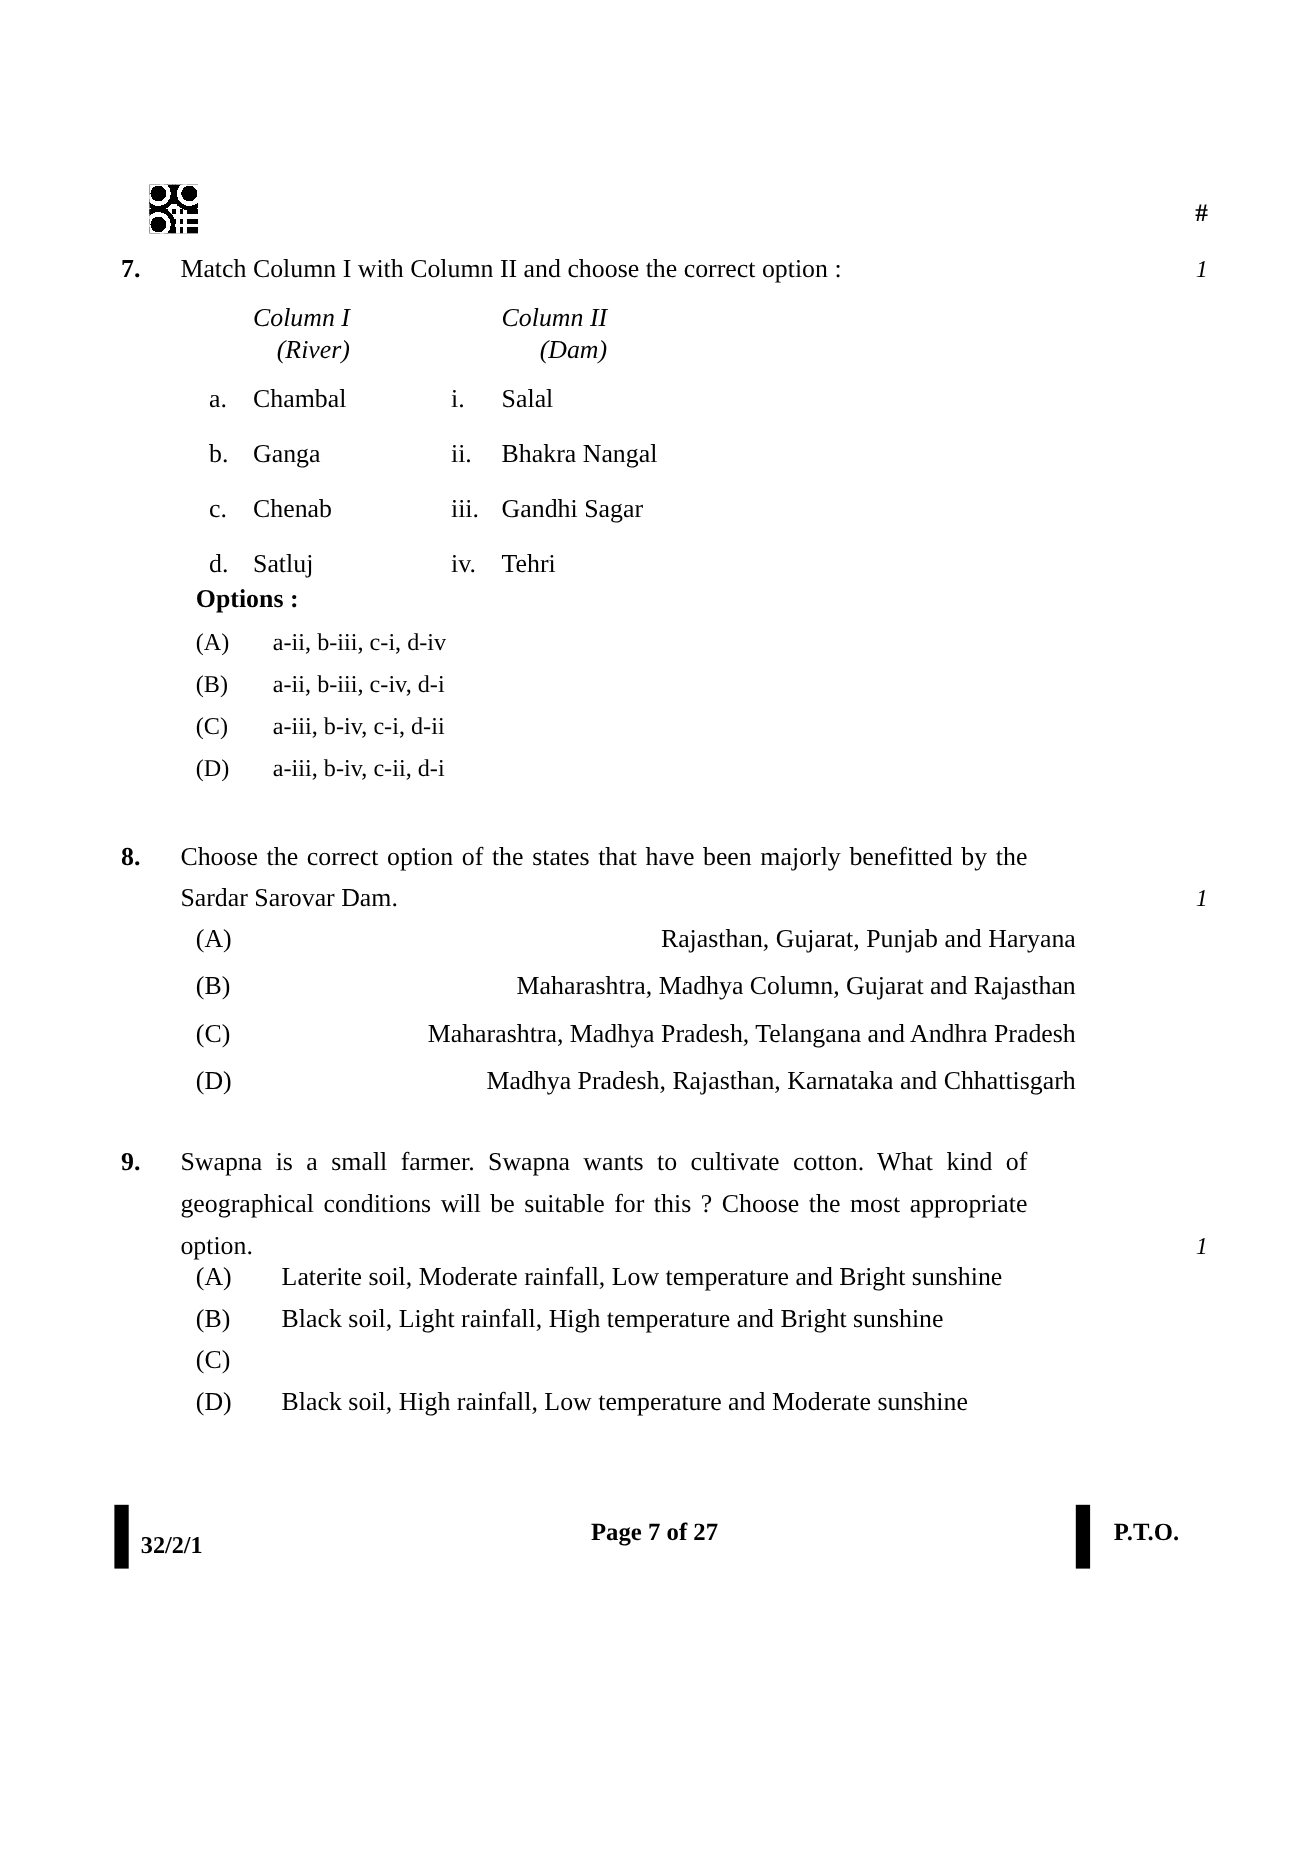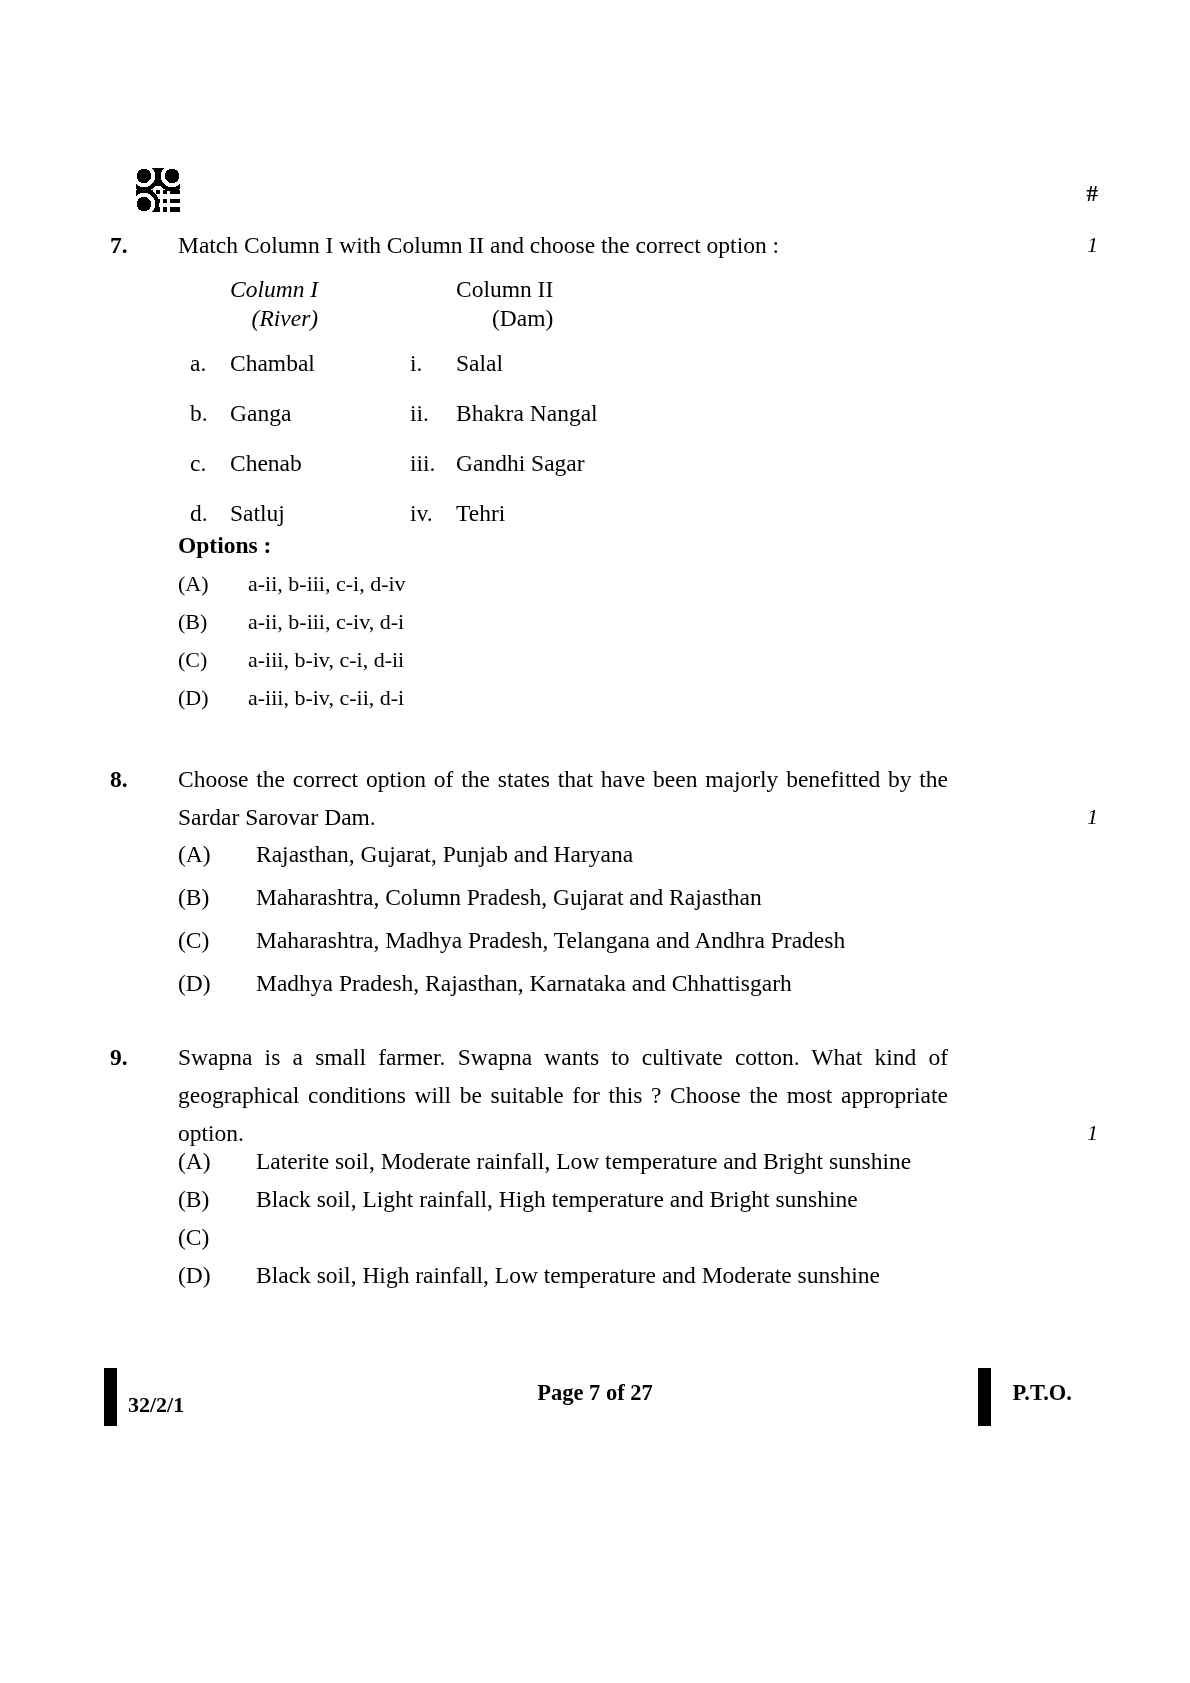--- a/index.html
+++ b/index.html
@@ -77,21 +77,21 @@
     left: 110px;
     top: 0;
     width: 50px;
     font-weight: 700;
     font-size: 23.5px;
     line-height: 38px;
   }
 
   .q-body {
     position: absolute;
-    left: 178px;
+    left: 164px;
     width: 770px;
     font-size: 23.5px;
     line-height: 38px;
   }
 
   .q-body.justify {
     text-align: justify;
     text-align-last: left;
   }
 
@@ -123,20 +123,21 @@
     position: absolute;
     left: 52px;
     top: 0;
     font-style: italic;
   }
 
   .mh-right {
     position: absolute;
     left: 278px;
     top: 0;
+    font-style: italic;
   }
 
   .mh-l2 { margin-top: 2px; }
 
   .match-row {
     position: relative;
     height: 50px;
   }
 
   .mr-a {
@@ -200,21 +201,21 @@
 
   
   .opt-list.compact { left: 178px; }
   .opt-list.compact .opt-key { width: 58px; font-size: 22px; }
   .opt-list.compact .opt-text { margin-left: 70px; font-size: 22px; }
   .opt-list.compact .opt { min-height: 36px; }
 
   .opt-list.wide { left: 178px; width: 800px; }
   .opt-list.wide .opt { min-height: 41px; }
   .opt-list.wide .opt-key { line-height: 41px; }
-  .opt-list.wide .opt-text { margin-left: 78px; line-height: 41px; }
+  .opt-list.wide .opt-text { margin-left: 78px; line-height: 41px; text-align: right; }
 
   .opt-list.justified { left: 178px; width: 772px; }
   .opt-list.justified .opt { min-height: 38px; margin-bottom: 0; }
   .opt-list.justified .opt-key { line-height: 38px; }
   .opt-list.justified .opt-text {
     margin-left: 78px;
     line-height: 38px;
     text-align: justify;
     text-align-last: left;
   }
@@ -351,21 +352,21 @@
     <div class="marks" style="top:38px;">1</div>
   </div>
 
   <div class="opt-list wide" style="top:834px;">
     <div class="opt">
       <span class="opt-key">(A)</span>
       <span class="opt-text">Rajasthan, Gujarat, Punjab and Haryana</span>
     </div>
     <div class="opt">
       <span class="opt-key">(B)</span>
-      <span class="opt-text">Maharashtra, Column Pradesh, Gujarat and Rajasthan</span>
+      <span class="opt-text">Maharashtra, Madhya Column, Gujarat and Rajasthan</span>
     </div>
     <div class="opt">
       <span class="opt-key">(C)</span>
       <span class="opt-text">Maharashtra, Madhya Pradesh, Telangana and Andhra Pradesh</span>
     </div>
     <div class="opt">
       <span class="opt-key">(D)</span>
       <span class="opt-text">Madhya Pradesh, Rajasthan, Karnataka and Chhattisgarh</span>
     </div>
   </div>

